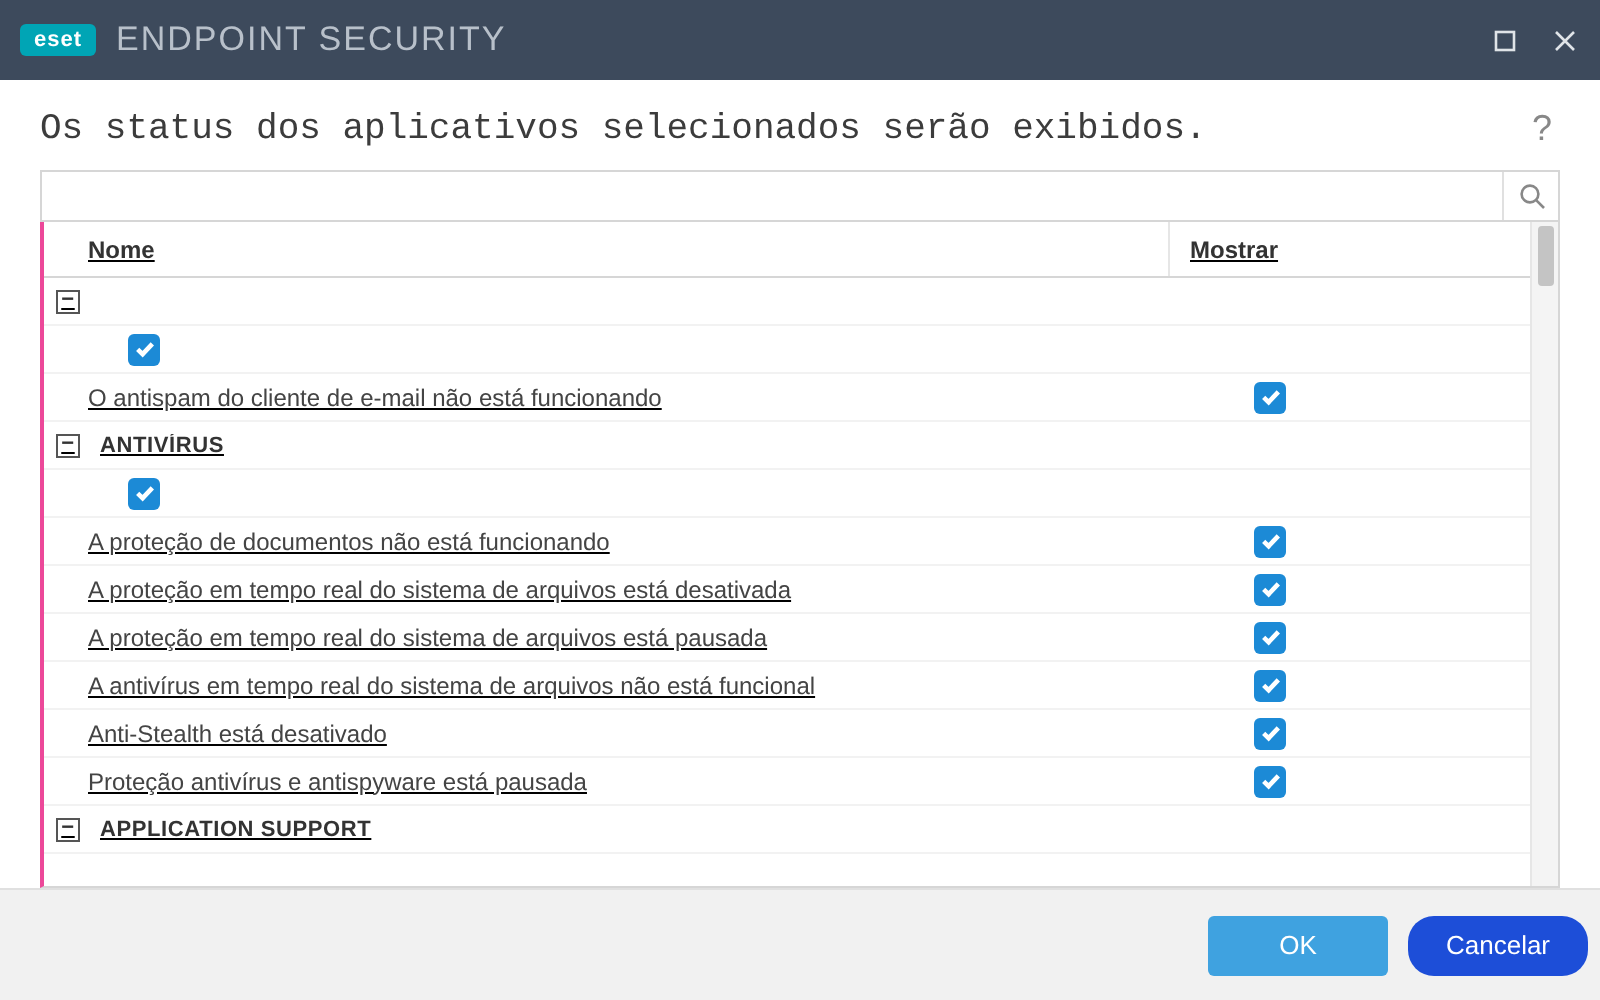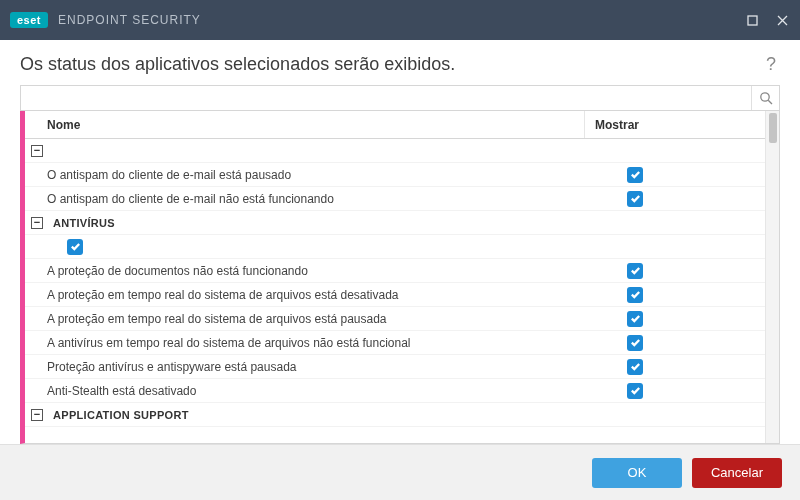--- a/index.html
+++ b/index.html
@@ -24,21 +24,21 @@
   background: #00a5b5;
   color: #fff;
   font-weight: bold;
   font-size: 11px;
   padding: 2px 7px;
   border-radius: 3px;
   letter-spacing: 0.5px;
   margin-right: 10px;
 }
 .app-title {
-  font-size: 12px;
+  font-size: 17px;
   letter-spacing: 1px;
   color: #b8c0ca;
   flex: 1;
 }
 .win-controls { display: flex; gap: 14px; }
 .win-btn {
   width: 16px; height: 16px;
   display: flex; align-items: center; justify-content: center;
   cursor: pointer;
   color: #e0e4e8;
@@ -46,20 +46,21 @@
 .header-row {
   display: flex;
   align-items: center;
   padding: 14px 20px 10px 20px;
 }
 .page-title {
   font-size: 18px;
   font-weight: 400;
   color: #3c3c3c;
   flex: 1;
+  font-family: Liberation Mono, monospace;
 }
 .help-icon {
   color: #888;
   font-size: 18px;
   cursor: pointer;
   padding: 0 4px;
 }
 .search-row {
   display: flex;
   margin: 0 20px 0 20px;
@@ -78,26 +79,27 @@
   display: flex;
   align-items: center;
   justify-content: center;
   border-left: 1px solid #e0e0e0;
   cursor: pointer;
   color: #888;
 }
 .table-wrap {
   flex: 1;
   margin: 0 20px;
-  border-left: 5px solid #ec4899;
+  border-left: 2px solid #ec4899;
   border-right: 1px solid #d6d6d6;
   border-bottom: 1px solid #d6d6d6;
   overflow: hidden;
   position: relative;
   display: flex;
+  text-decoration: underline;
 }
 .table-inner { flex: 1; overflow: hidden; }
 .scroll-gutter {
   width: 14px;
   background: #f4f4f4;
   border-left: 1px solid #e6e6e6;
   position: relative;
 }
 .scroll-thumb {
   position: absolute;
@@ -162,34 +164,34 @@
   cursor: pointer;
 }
 .chk svg { stroke: #fff; stroke-width: 2.5; fill: none; }
 .footer {
   height: 56px;
   background: #f1f1f1;
   border-top: 1px solid #e0e0e0;
   display: flex;
   justify-content: flex-end;
   align-items: center;
-  padding: 0 18px;
+  padding: 0 6px;
   gap: 10px;
 }
 .btn {
   min-width: 90px;
   height: 30px;
   border: none;
   border-radius: 3px;
   font-size: 13px;
   cursor: pointer;
   padding: 0 18px;
 }
 .btn-primary { background: #3fa2e0; color: #fff; }
-.btn-secondary { background: #b91c1c; color: #fff; }
+.btn-secondary { background: #1d4ed8; color: #fff; border-radius: 13px; }
 </style>
 </head>
 <body>
 
 <div class="titlebar">
   <span class="logo-badge">eset</span>
   <span class="app-title">ENDPOINT SECURITY</span>
   <div class="win-controls">
     <span class="win-btn">
       <svg width="11" height="11" viewBox="0 0 11 11">
@@ -224,21 +226,20 @@
     <div class="thead">
       <div class="th-name">Nome</div>
       <div class="th-show">Mostrar</div>
     </div>
     <div id="tbody">
         <div class="trow group">
           <span class="expander">−</span>
           <span class="check-cell"></span>
         </div>
         <div class="trow item">
-          <span class="label-cell">O antispam do cliente de e-mail está pausado</span>
           <span class="check-cell">
             <span class="chk">
               <svg width="11" height="11" viewBox="0 0 12 12">
                 <path d="M2 6.2 L4.7 8.8 L10 3.2"></path>
               </svg>
             </span>
           </span>
         </div>
         <div class="trow item">
           <span class="label-cell">O antispam do cliente de e-mail não está funcionando</span>
@@ -298,31 +299,31 @@
           <span class="label-cell">A antivírus em tempo real do sistema de arquivos não está funcional</span>
           <span class="check-cell">
             <span class="chk">
               <svg width="11" height="11" viewBox="0 0 12 12">
                 <path d="M2 6.2 L4.7 8.8 L10 3.2"></path>
               </svg>
             </span>
           </span>
         </div>
         <div class="trow item">
+          <span class="label-cell">Anti-Stealth está desativado</span>
+          <span class="check-cell">
+            <span class="chk">
+              <svg width="11" height="11" viewBox="0 0 12 12">
+                <path d="M2 6.2 L4.7 8.8 L10 3.2"></path>
+              </svg>
+            </span>
+          </span>
+        </div>
+        <div class="trow item">
           <span class="label-cell">Proteção antivírus e antispyware está pausada</span>
-          <span class="check-cell">
-            <span class="chk">
-              <svg width="11" height="11" viewBox="0 0 12 12">
-                <path d="M2 6.2 L4.7 8.8 L10 3.2"></path>
-              </svg>
-            </span>
-          </span>
-        </div>
-        <div class="trow item">
-          <span class="label-cell">Anti-Stealth está desativado</span>
           <span class="check-cell">
             <span class="chk">
               <svg width="11" height="11" viewBox="0 0 12 12">
                 <path d="M2 6.2 L4.7 8.8 L10 3.2"></path>
               </svg>
             </span>
           </span>
         </div>
         <div class="trow group">
           <span class="expander">−</span>

